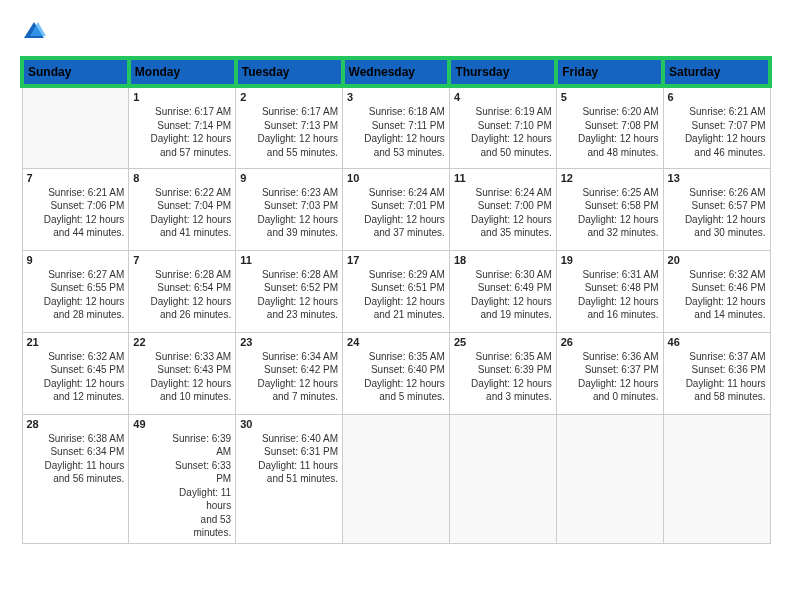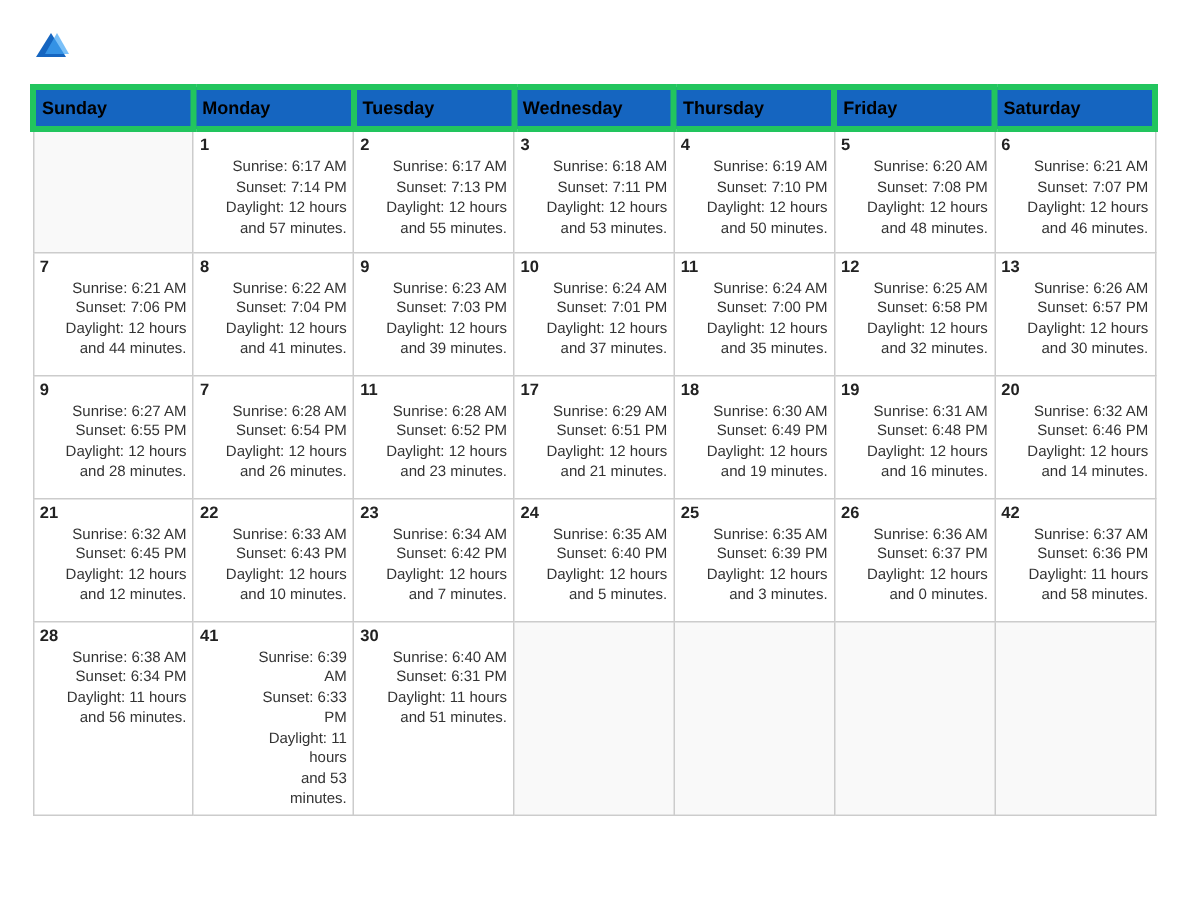--- a/index.html
+++ b/index.html
@@ -316,37 +316,37 @@
 and 3 minutes.</div>
           </td>
           <td>
             <div class="day-num">26</div>
             <div class="day-info" style="white-space: pre-line;">Sunrise: 6:36 AM
 Sunset: 6:37 PM
 Daylight: 12 hours
 and 0 minutes.</div>
           </td>
           <td>
-            <div class="day-num">42</div>
+            <div class="day-num">46</div>
             <div class="day-info" style="white-space: pre-line;">Sunrise: 6:37 AM
 Sunset: 6:36 PM
 Daylight: 11 hours
 and 58 minutes.</div>
           </td>
         </tr>
         <tr>
           <td>
             <div class="day-num">28</div>
             <div class="day-info" style="white-space: pre-line;">Sunrise: 6:38 AM
 Sunset: 6:34 PM
 Daylight: 11 hours
 and 56 minutes.</div>
           </td>
           <td>
-            <div class="day-num">41</div>
+            <div class="day-num">49</div>
             <div class="day-info" style="white-space: pre-line; margin-left: 28px;">Sunrise: 6:39 AM
 Sunset: 6:33 PM
 Daylight: 11 hours
 and 53 minutes.</div>
           </td>
           <td>
             <div class="day-num">30</div>
             <div class="day-info" style="white-space: pre-line;">Sunrise: 6:40 AM
 Sunset: 6:31 PM
 Daylight: 11 hours

